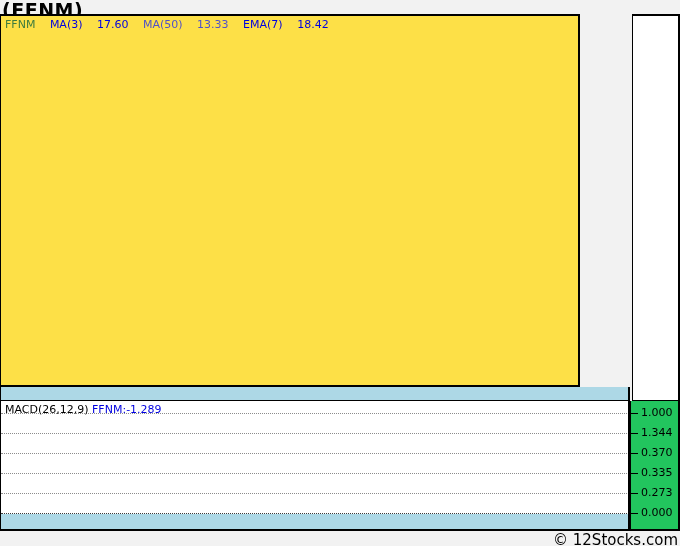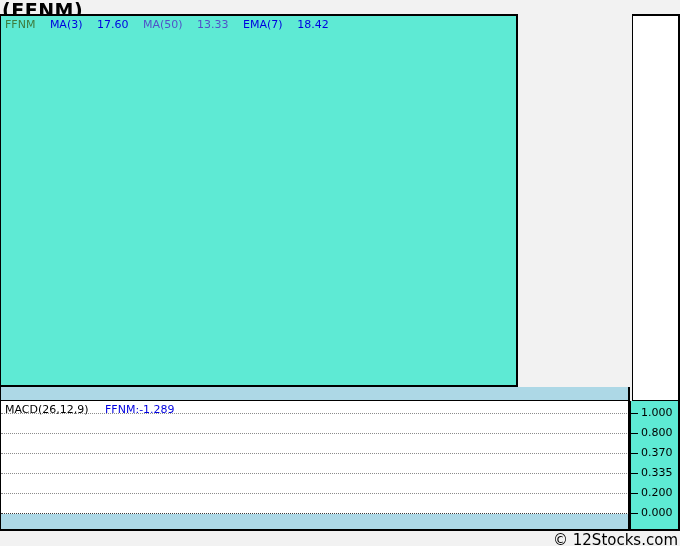--- a/index.html
+++ b/index.html
@@ -14,22 +14,22 @@
   
   .page-title {
     position:absolute; left:2px; top:-1px;
     font-size:19px; font-weight:bold; color:#000;
     letter-spacing:0.5px;
   }
 
   
   .price-panel {
     position:absolute; left:0; top:14px;
-    width:518px; height:373px;
-    background:#5eead4;
+    width:580px; height:373px;
+    background:#fde047;
     border:1px solid #000;
     border-top-width:2px; border-right-width:2px; border-bottom-width:2px;
     box-sizing:border-box;
   }
   .price-legend {
     position:absolute; left:4px; top:2px;
     font-size:11px; white-space:nowrap;
   }
   .price-legend span { margin-right:11px; }
   .symbol-label   { color:#3e7c3e; }
@@ -53,21 +53,21 @@
     width:630px; height:130px;
     background:#fff;
     border-left:1px solid #000; border-right:2px solid #000;
     border-bottom:2px solid #000;
     box-sizing:border-box;
   }
   .macd-legend {
     position:absolute; left:4px; top:2px;
     font-size:11px; white-space:nowrap; z-index:3;
   }
-  .macd-label { color:#000; margin-right:13px; }
+  .macd-label { color:#000; margin-right:0; }
   .macd-reading { color:#0000e0; }
 
   .gridline {
     position:absolute; left:0; right:1px; height:0;
     border-top:1px dotted #8c8c8c; z-index:1;
   }
   .g0 { top:12px; } .g1 { top:32px; } .g2 { top:52px; }
   .g3 { top:72px; } .g4 { top:92px; }
   .g5 { top:112px; border-top:1px dotted #3c3c3c; }
 
@@ -81,21 +81,21 @@
     position:absolute; left:632px; top:14px;
     width:48px; height:387px;
     background:#fff;
     border-top:2px solid #000; border-left:1px solid #000;
     border-right:2px solid #000; border-bottom:1px solid #000;
     box-sizing:border-box;
   }
   .axis-lower {
     position:absolute; left:630px; top:401px;
     width:50px; height:130px;
-    background:#5eead4;
+    background:#22c55e;
     border-left:1px solid #000; border-right:2px solid #000;
     border-bottom:2px solid #000;
     box-sizing:border-box;
   }
   .axis-tick-row { position:absolute; left:0; width:100%; height:0; }
   .t0 { top:12px; } .t1 { top:32px; } .t2 { top:52px; }
   .t3 { top:72px; } .t4 { top:92px; } .t5 { top:112px; }
   .tick-mark {
     position:absolute; left:0; top:0;
     width:7px; height:1px; background:#000;
@@ -146,33 +146,33 @@
 
 <div class="axis-upper"></div>
 
 <div class="axis-lower">
   <div class="axis-tick-row t0">
     <span class="tick-mark"></span>
     <span class="tick-label">1.000</span>
   </div>
   <div class="axis-tick-row t1">
     <span class="tick-mark"></span>
-    <span class="tick-label">0.800</span>
+    <span class="tick-label">1.344</span>
   </div>
   <div class="axis-tick-row t2">
     <span class="tick-mark"></span>
     <span class="tick-label">0.370</span>
   </div>
   <div class="axis-tick-row t3">
     <span class="tick-mark"></span>
     <span class="tick-label">0.335</span>
   </div>
   <div class="axis-tick-row t4">
     <span class="tick-mark"></span>
-    <span class="tick-label">0.200</span>
+    <span class="tick-label">0.273</span>
   </div>
   <div class="axis-tick-row t5">
     <span class="tick-mark"></span>
     <span class="tick-label">0.000</span>
   </div>
 </div>
 
 <div class="watermark">© 12Stocks.com</div>
 
 </body></html>

